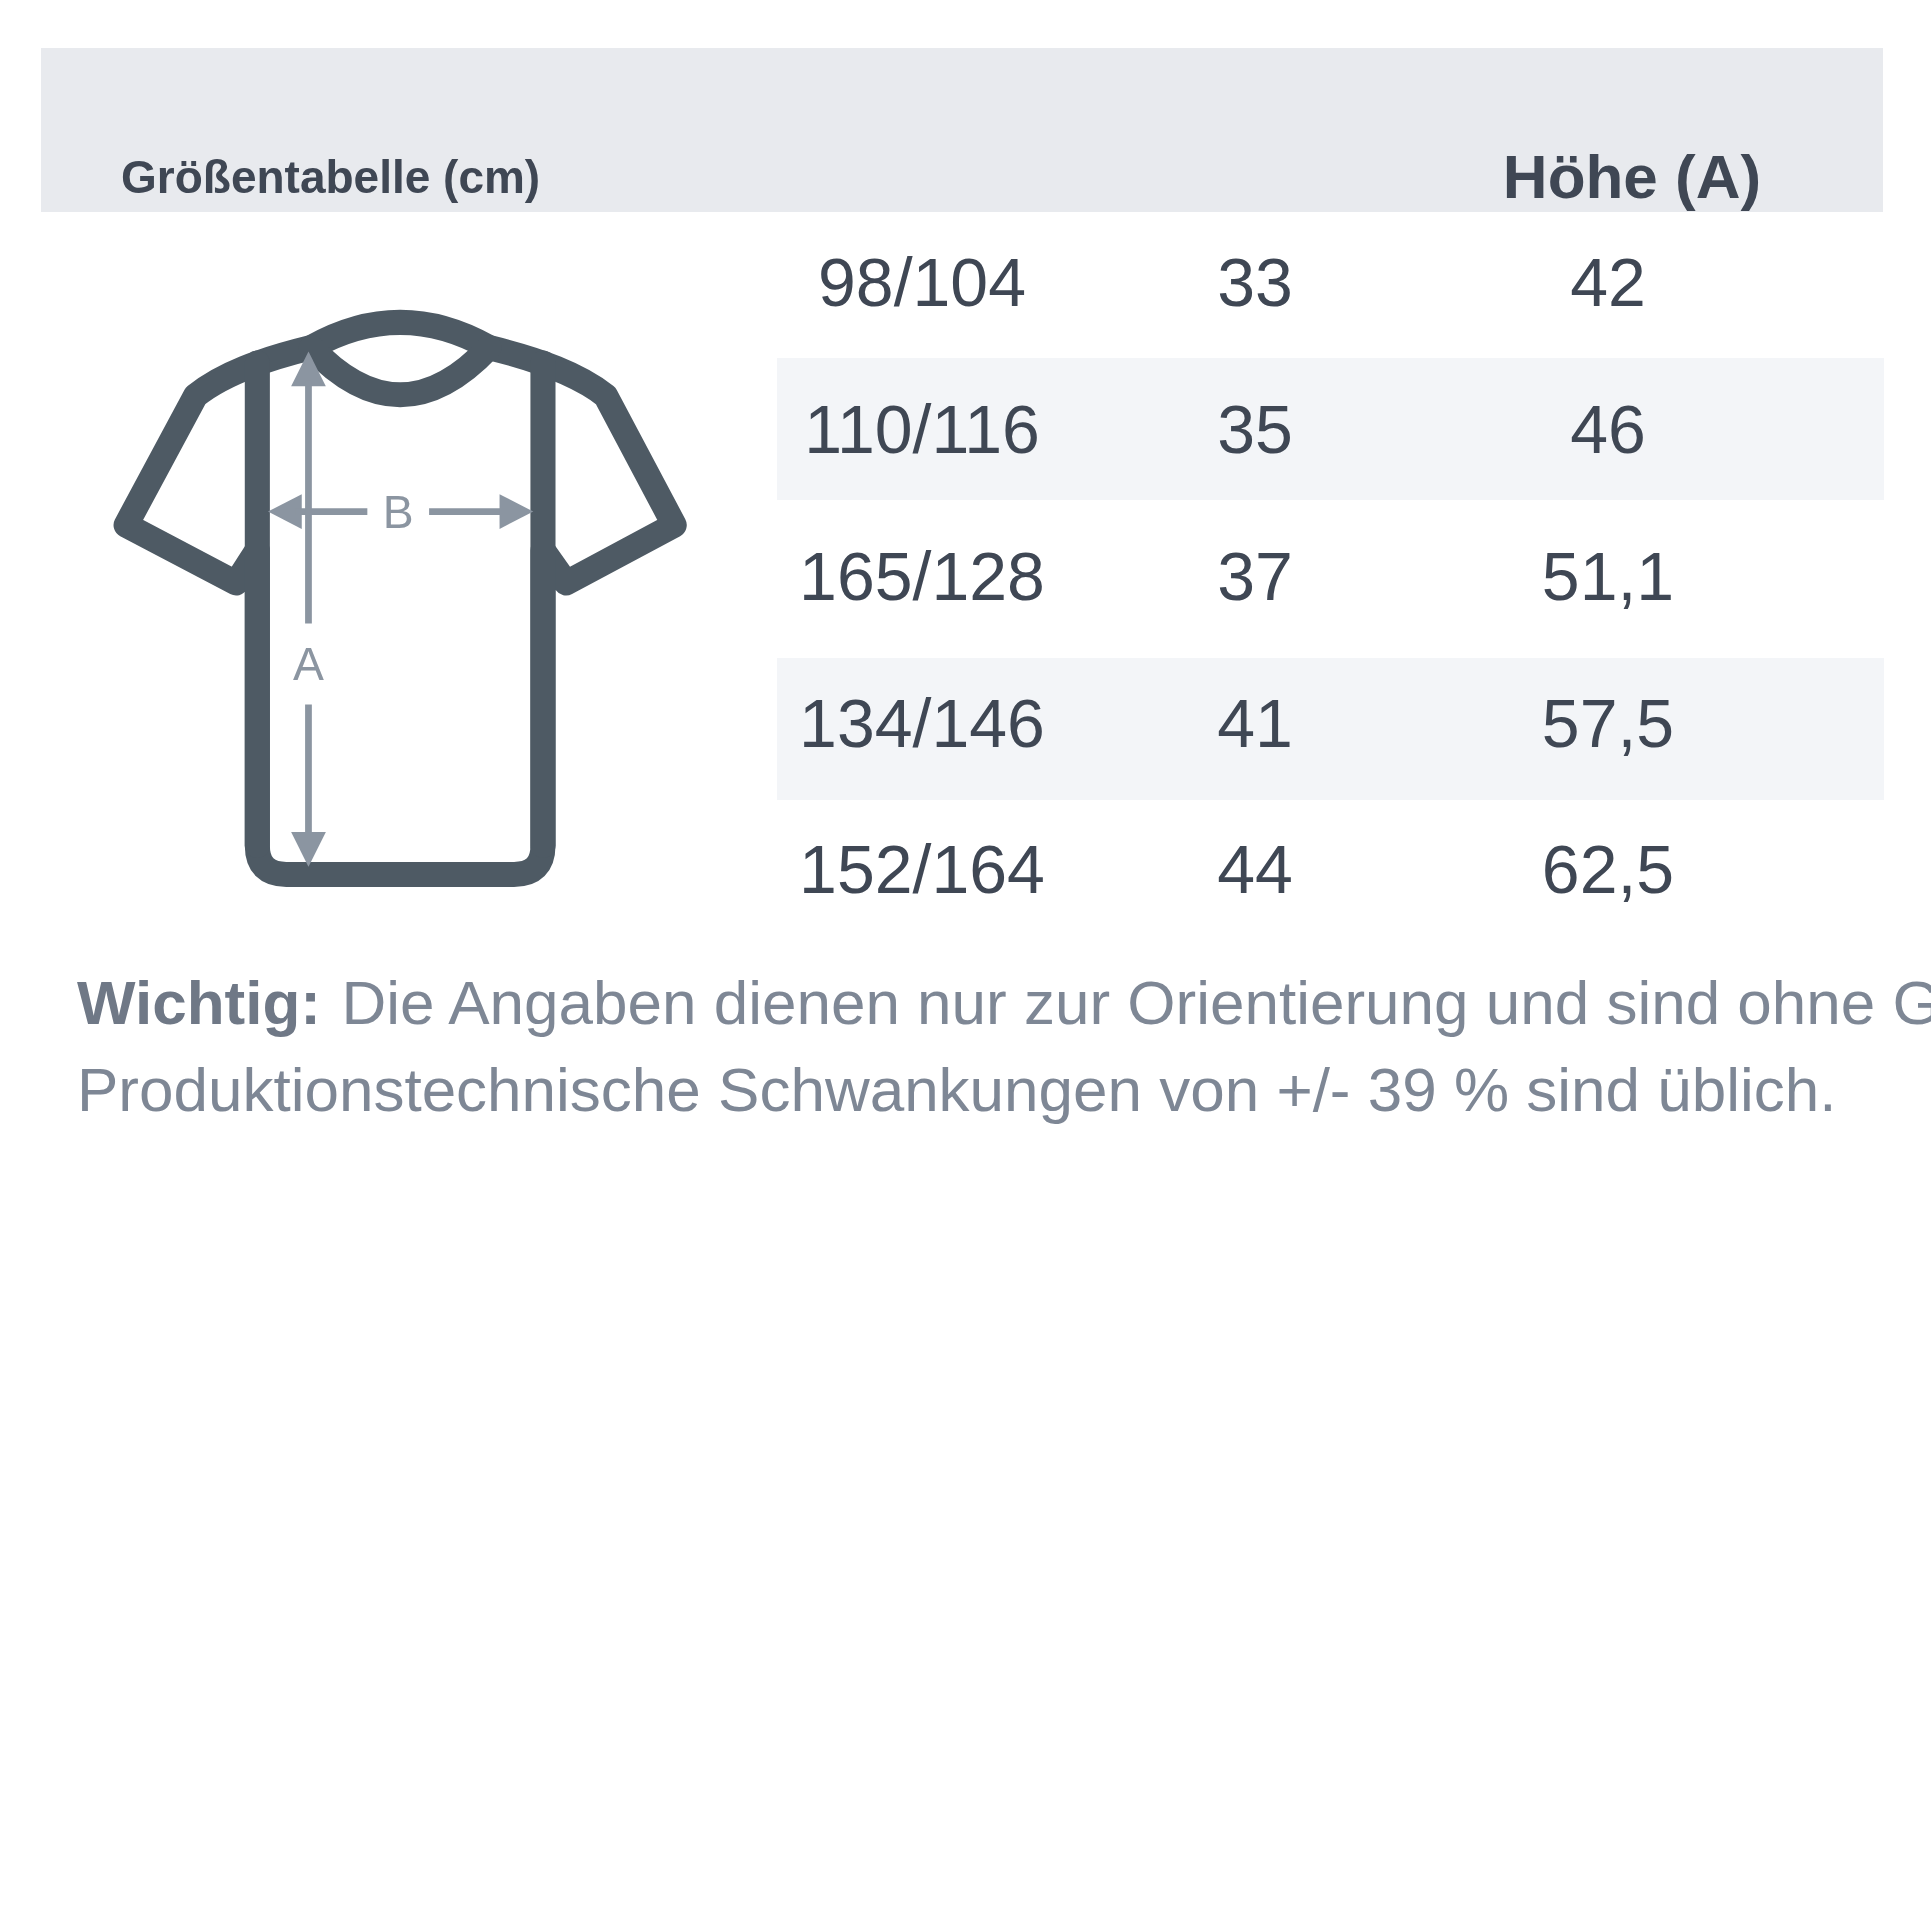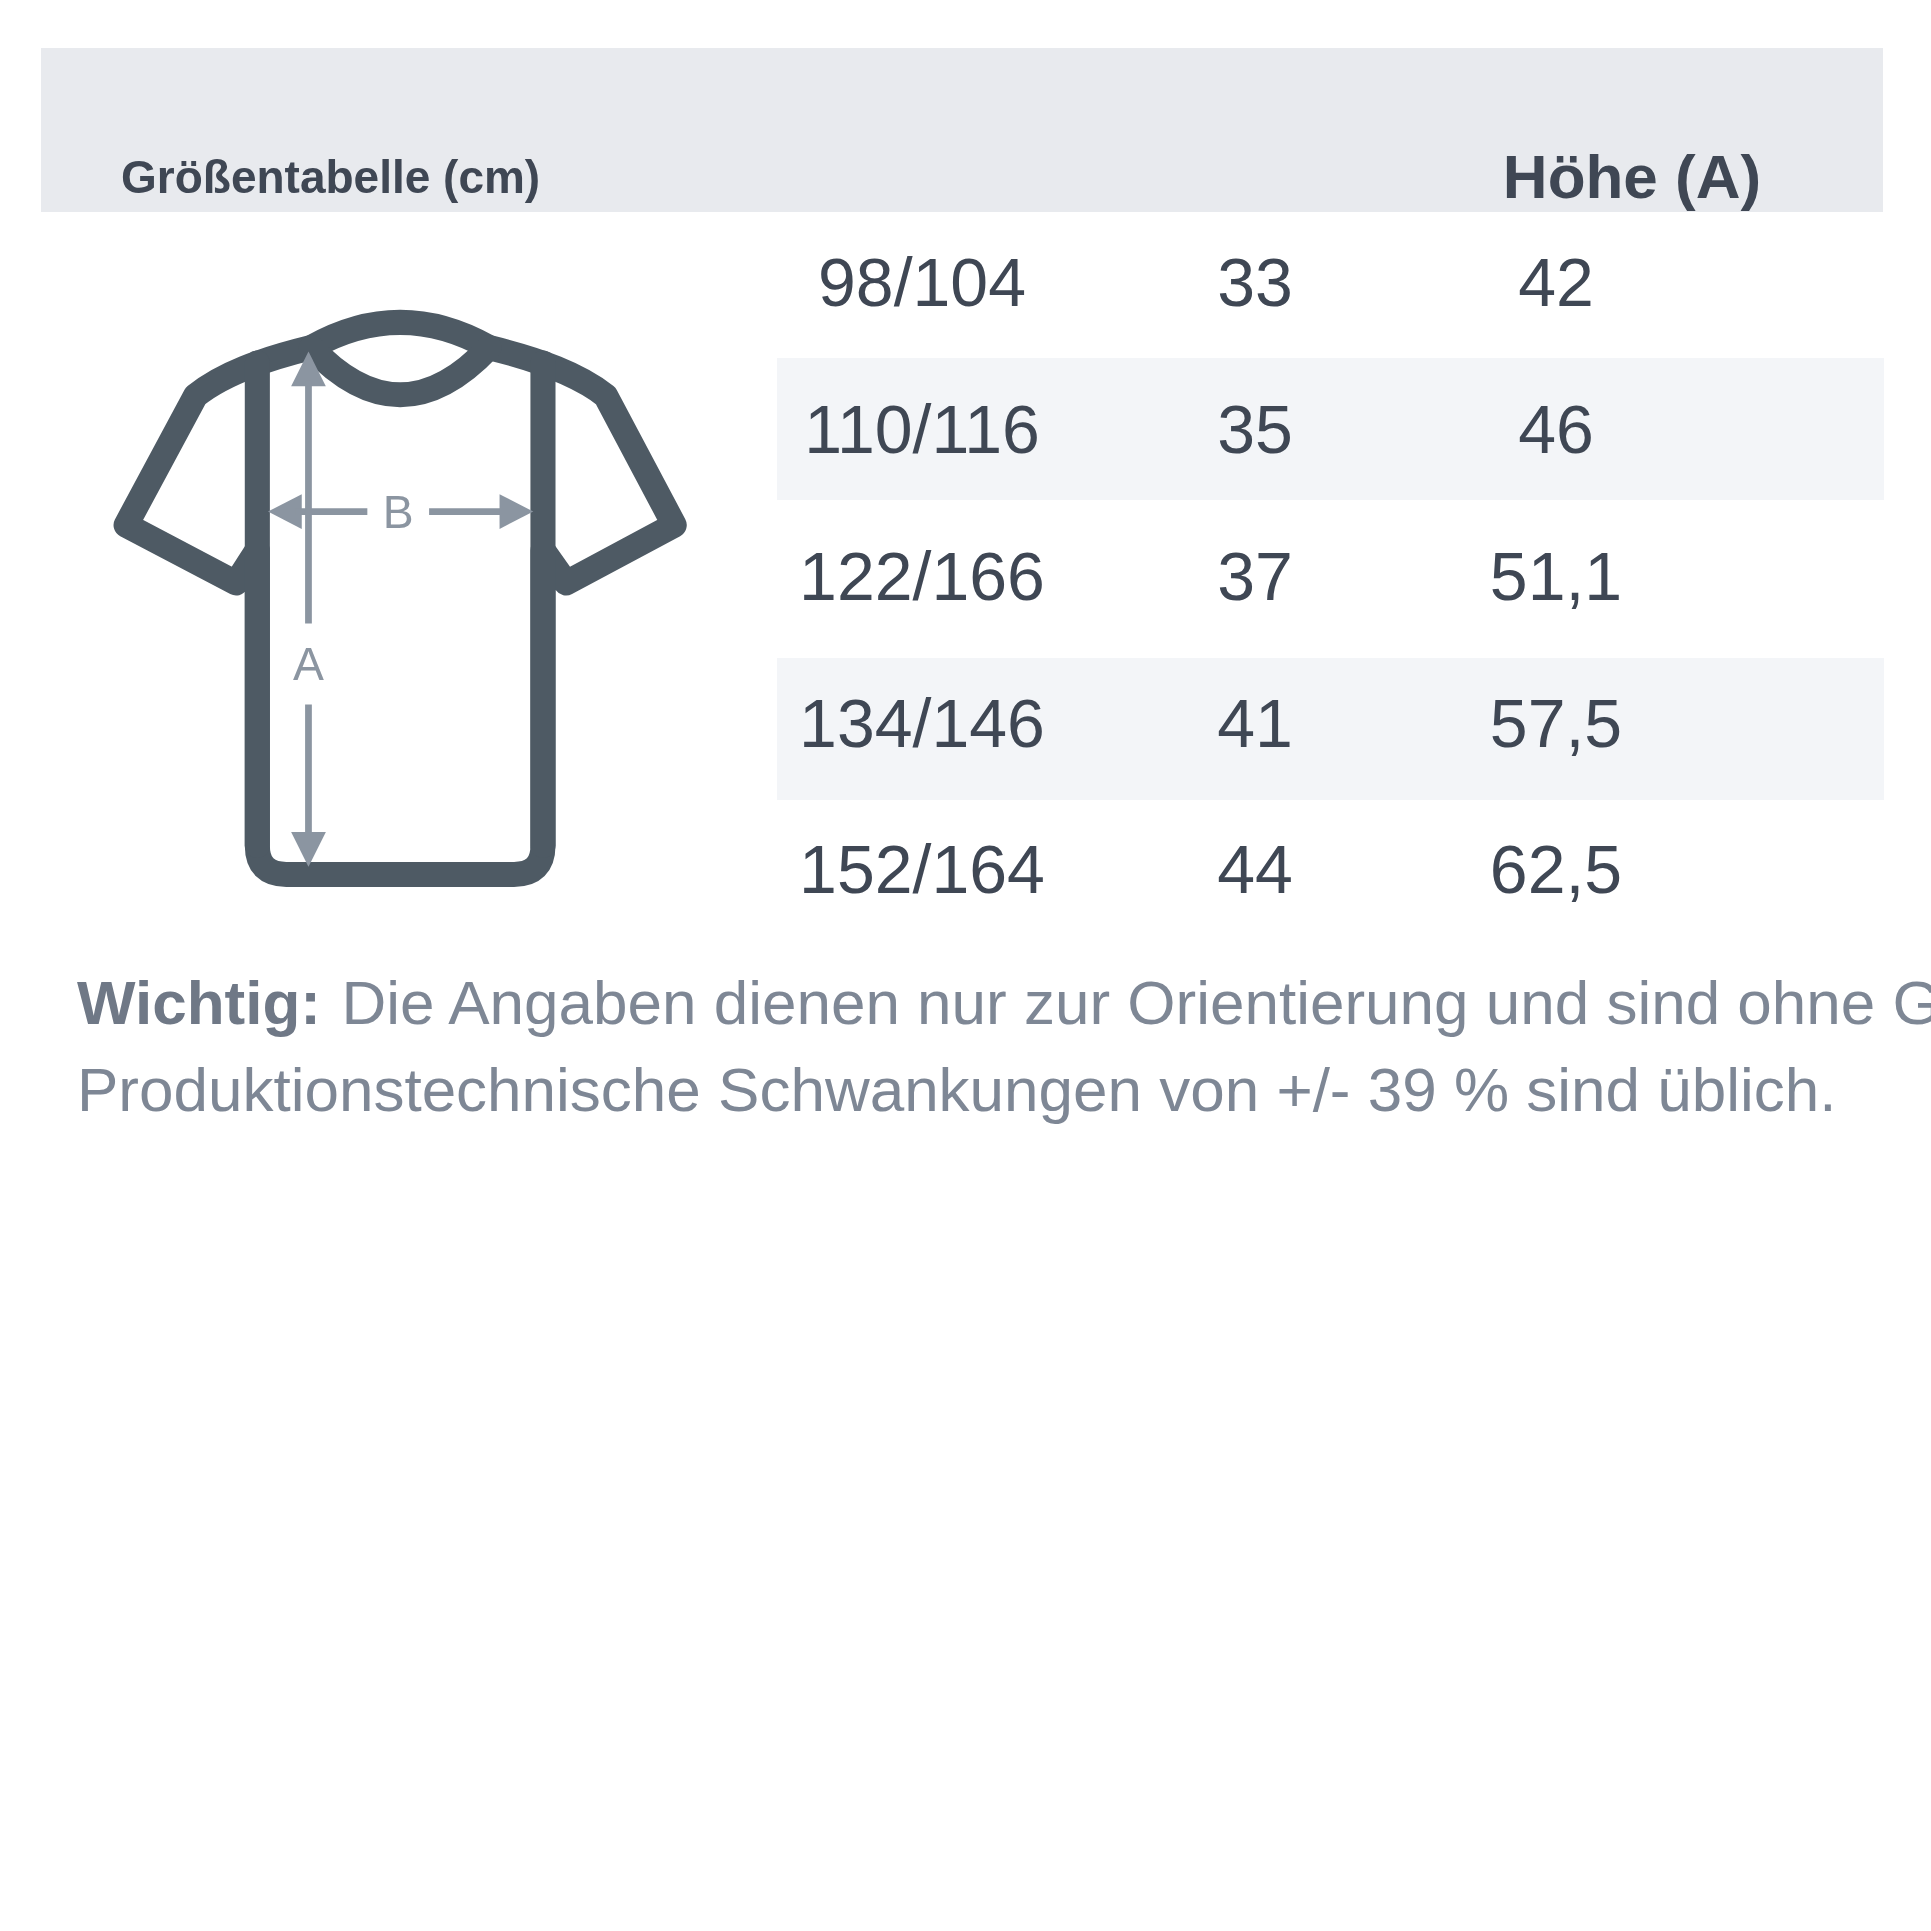--- a/index.html
+++ b/index.html
@@ -36,21 +36,21 @@
   .stripe.s4{top:658px;}
   
   .trow{position:absolute;left:0;width:1931px;height:77px;text-align:center;}
   .trow .cell{
     position:absolute;top:0;height:77px;line-height:77px;
     font-size:68px;color:var(--dark,#3f4754);
     transform:translateX(-50%);white-space:nowrap;
   }
   .trow .c-size{left:922px;}
   .trow .c-breite{left:1255px;}
-  .trow .c-hoehe{left:1556px;}
+  .trow .c-hoehe{left:1608px;}
   
   .shirt-wrap{position:absolute;left:101px;top:307px;width:579px;height:579px;overflow:visible;}
   .shirt-wrap svg{overflow:visible;display:block;}
   
   .note-line{
     position:absolute;left:77px;height:71px;line-height:71px;
     font-size:62px;color:var(--gray,#7e8795);white-space:nowrap;
   }
   .note-line .note-bold{font-weight:bold;color:var(--mid,#6f7886);margin-right:0.33em;text-align:right;}
   .note-line.l1{top:967px;}
@@ -76,21 +76,21 @@
       <span class="cell c-hoehe">42</span>
     </div>
 
     <div class="trow" style="top: 391px;">
       <span class="cell c-size">110/116</span>
       <span class="cell c-breite">35</span>
       <span class="cell c-hoehe">46</span>
     </div>
 
     <div class="trow" style="top: 538px;">
-      <span class="cell c-size">122/166</span>
+      <span class="cell c-size">165/128</span>
       <span class="cell c-breite">37</span>
       <span class="cell c-hoehe">51,1</span>
     </div>
 
     <div class="trow" style="top: 685px;">
       <span class="cell c-size">134/146</span>
       <span class="cell c-breite">41</span>
       <span class="cell c-hoehe">57,5</span>
     </div>
 

